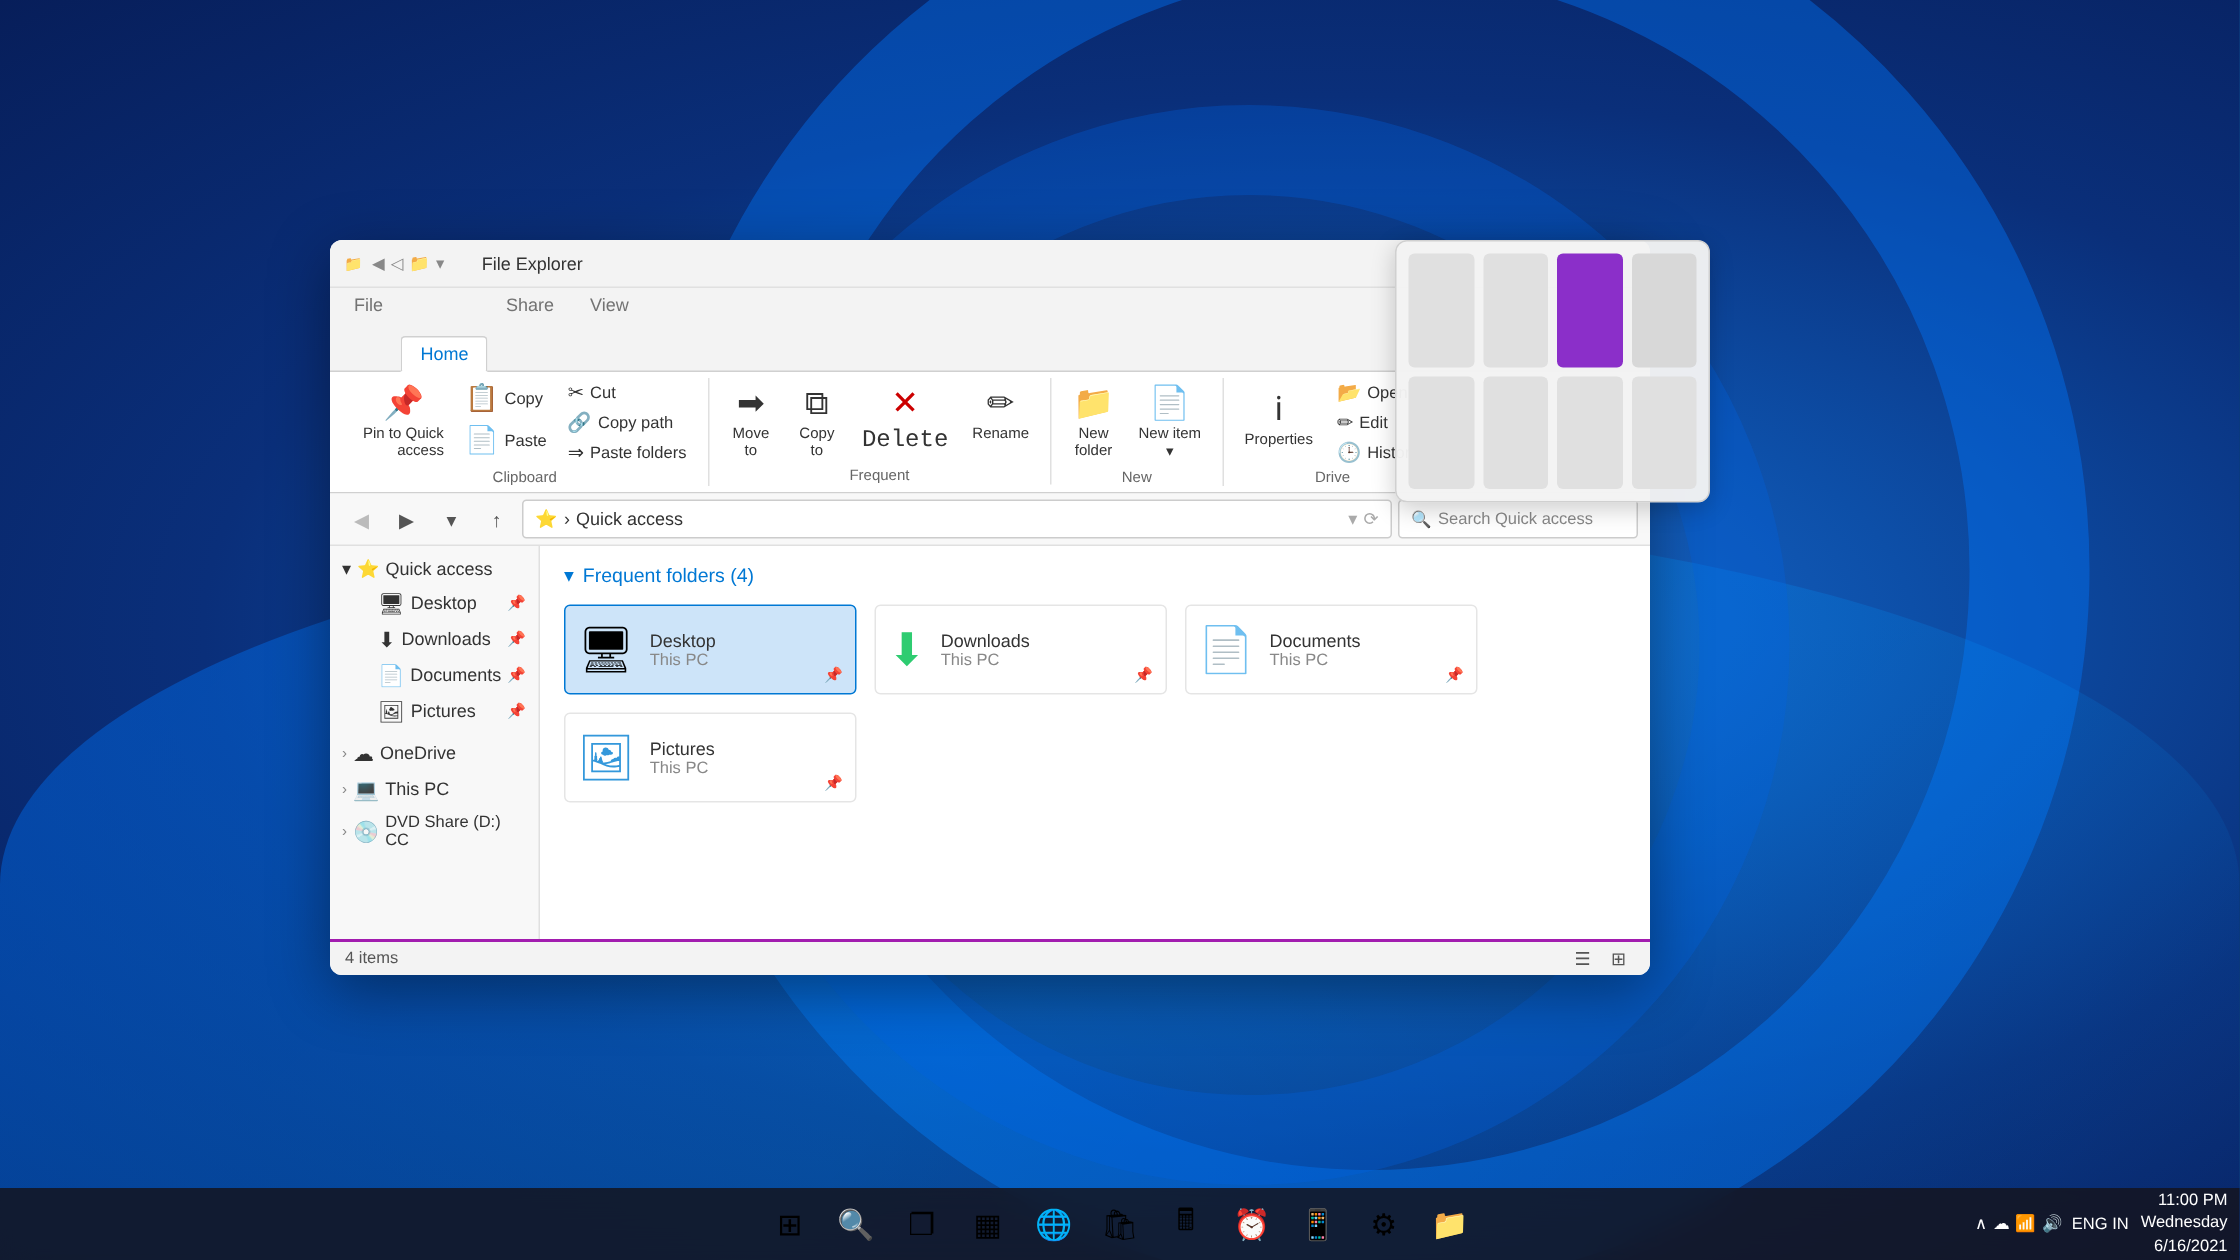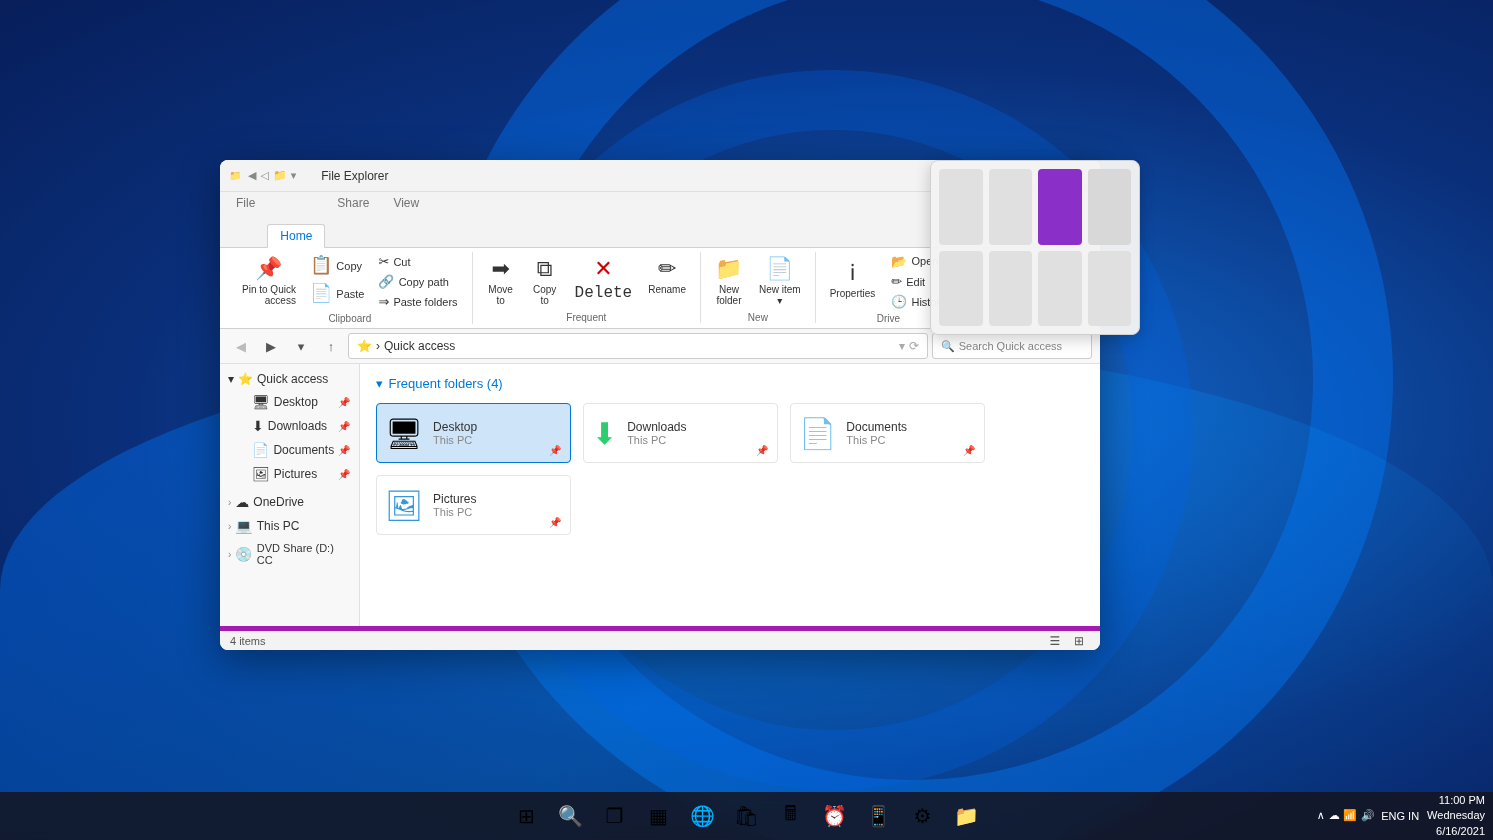--- a/index.html
+++ b/index.html
@@ -381,21 +381,21 @@
     .folder-tile.selected { background: #cde4f9; border-color: #0078d4; }
     .folder-info { display: flex; flex-direction: column; }
     .folder-name { font-size: 12px; font-weight: 500; color: #333; }
     .folder-sub { font-size: 11px; color: #888; }
     .folder-pin { position: absolute; bottom: 6px; right: 8px; font-size: 10px; color: #888; }
 
     
     .status-bar {
       height: 24px;
       background: #f3f3f3;
-      border-top: 5px solid #a21caf;
+      border-top: 2px solid #a21caf;
       display: flex;
       align-items: center;
       padding: 0 10px;
       font-size: 11px;
       color: #555;
       justify-content: space-between;
       flex-shrink: 0;
     }
     .view-btns { display: flex; gap: 2px; }
     .view-btn {

